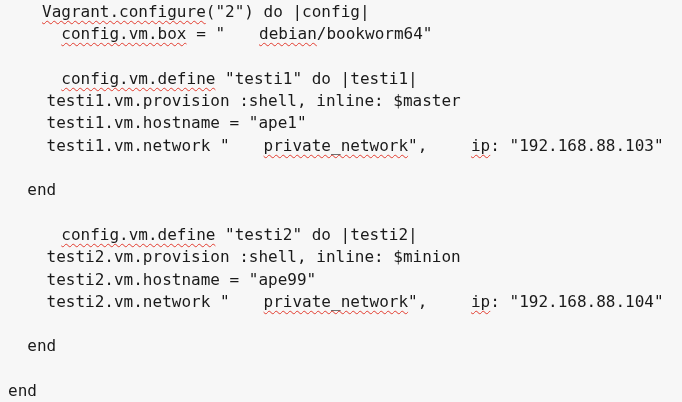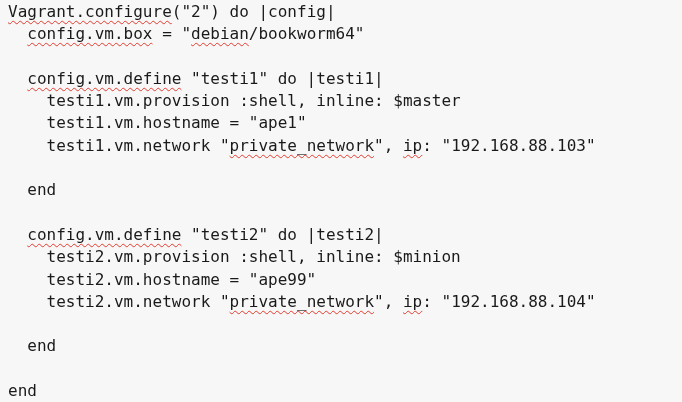--- a/index.html
+++ b/index.html
@@ -24,20 +24,21 @@
   .line {
     height: 22.3px;
   }
   .squiggle {
     text-decoration-line: underline;
     text-decoration-style: wavy;
     text-decoration-color: var(--sq, #e23b2e);
     text-decoration-thickness: 1px;
     text-underline-offset: 3px;
     text-decoration-skip-ink: none;
+    margin-left: 34px;
   }
 </style>
 </head>
 <body>
 
 <div class="editor" style="background: rgb(247, 247, 247); color: rgb(26, 26, 26);">
   <div class="code-area"><div class="line"><span class="squiggle">Vagrant.configure</span><span>("2") do |config|</span></div><div class="line"><span>  </span><span class="squiggle">config.vm.box</span><span> = "</span><span class="squiggle">debian</span><span>/bookworm64"</span></div><div class="line"> </div><div class="line"><span>  </span><span class="squiggle">config.vm.define</span><span> "testi1" do |testi1|</span></div><div class="line"><span>    testi1.vm.provision :shell, inline: $master</span></div><div class="line"><span>    testi1.vm.hostname = "ape1"</span></div><div class="line"><span>    testi1.vm.network "</span><span class="squiggle">private_network</span><span>", </span><span class="squiggle">ip</span><span>: "192.168.88.103"</span></div><div class="line"> </div><div class="line"><span>  end</span></div><div class="line"> </div><div class="line"><span>  </span><span class="squiggle">config.vm.define</span><span> "testi2" do |testi2|</span></div><div class="line"><span>    testi2.vm.provision :shell, inline: $minion</span></div><div class="line"><span>    testi2.vm.hostname = "ape99"</span></div><div class="line"><span>    testi2.vm.network "</span><span class="squiggle">private_network</span><span>", </span><span class="squiggle">ip</span><span>: "192.168.88.104"</span></div><div class="line"> </div><div class="line"><span>  end</span></div><div class="line"> </div><div class="line"><span>end</span></div></div>
 </div>
 
 </body></html>

